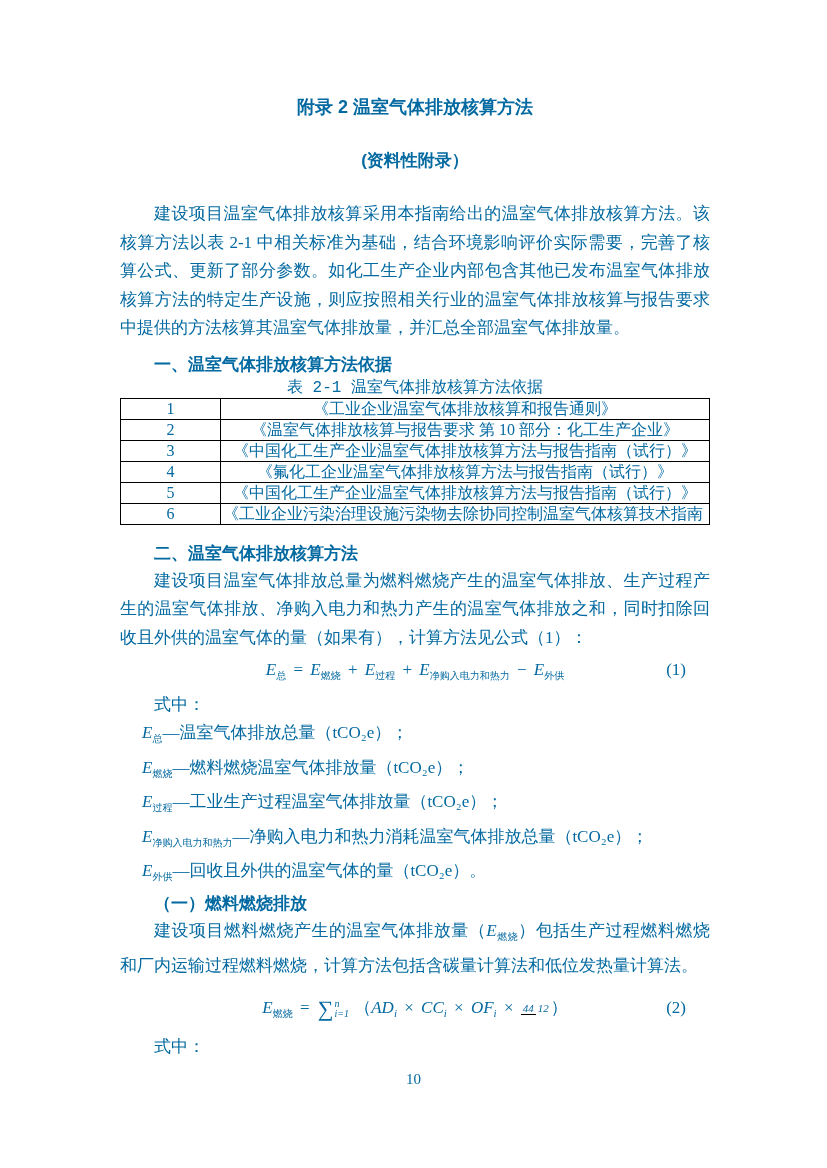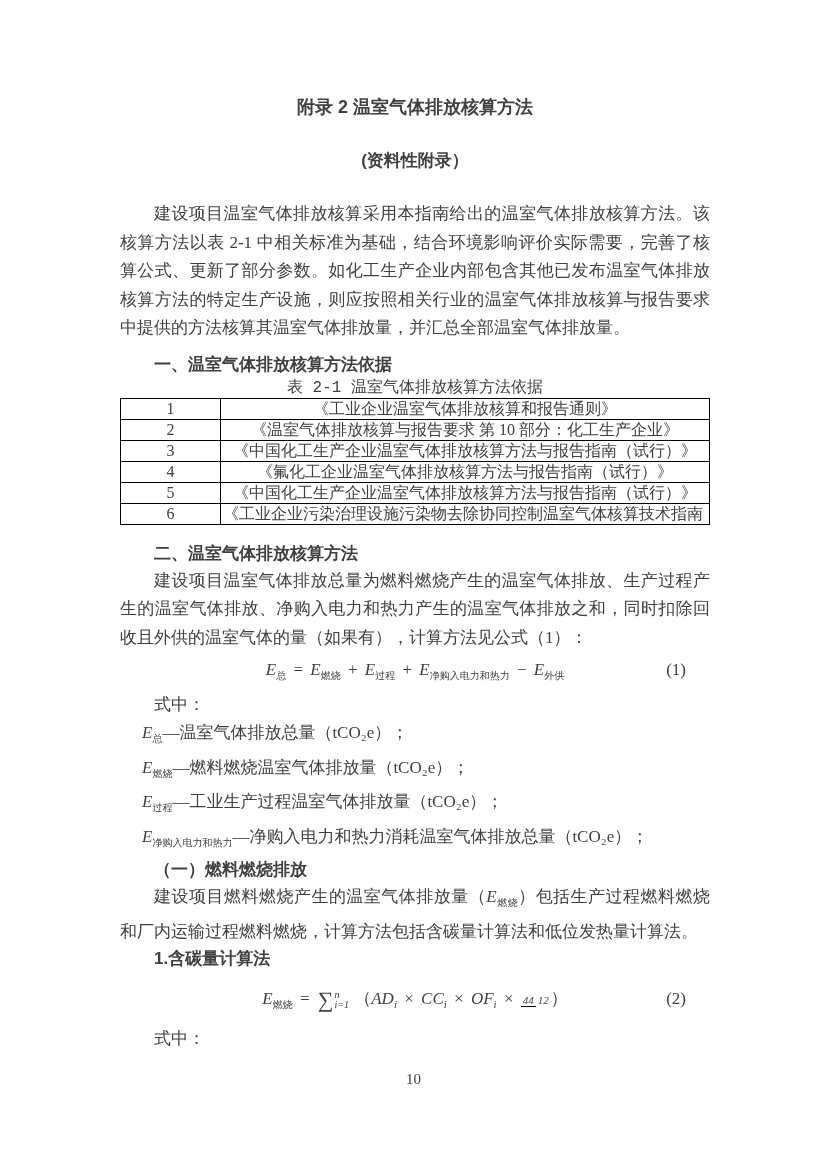--- a/index.html
+++ b/index.html
@@ -1,17 +1,17 @@
 <!DOCTYPE html>
 <html><head>
 <meta charset="utf-8">
 <style>
   html,body{margin:0;padding:0;background:#888;}
   .page{
-    width:827px;height:1168px;background:#ffffff;color:#404040;
+    width:827px;height:1168px;background:#ffffff;color:#0369a1;
     font-family:"Liberation Serif","DejaVu Serif",serif;
     position:relative;margin:0 auto;overflow:hidden;box-sizing:border-box;
   }
   .content{padding:0 117px 0 120px;}
   .doc-title{
     margin-top:94px;text-align:center;font-size:18px;line-height:26px;
     font-family:"Liberation Sans","DejaVu Sans",sans-serif;font-weight:600;
   }
   .doc-subtitle{
     margin-top:28px;text-align:center;font-size:17px;line-height:26px;
@@ -141,26 +141,28 @@
     </div>
     <div class="def-line">
       <span class="var">E</span><sub class="cn">燃烧</sub><span>—燃料燃烧温室气体排放量（tCO₂e）；</span>
     </div>
     <div class="def-line">
       <span class="var">E</span><sub class="cn">过程</sub><span>—工业生产过程温室气体排放量（tCO₂e）；</span>
     </div>
     <div class="def-line">
       <span class="var">E</span><sub class="cn">净购入电力和热力</sub><span>—净购入电力和热力消耗温室气体排放总量（tCO₂e）；</span>
     </div>
+    <div class="def-line">
+      <span class="var">E</span><sub class="cn">外供</sub><span>—回收且外供的温室气体的量（tCO₂e）。</span>
+    </div>
 
     <p class="h-sans">（一）燃料燃烧排放</p>
 
     <p class="para"><span>建设项目燃料燃烧产生的温室气体排放量（</span><span class="var">E</span><sub class="cn">燃烧</sub><span>）包括生产过程燃料燃烧和厂内运输过程燃料燃烧，计算方法包括含碳量计算法和低位发热量计算法。</span></p>
 
-    <p class="h-sans">1.含碳量计算法</p>
 
 
     <div class="formula formula2">
       <span class="var">E</span><sub class="cn">燃烧</sub>
       <span class="op">=</span>
       <span class="sigma-wrap">
           <span class="sigma">∑</span>
           <span class="limits">
             <span>n</span>
             <span>i=1</span>

